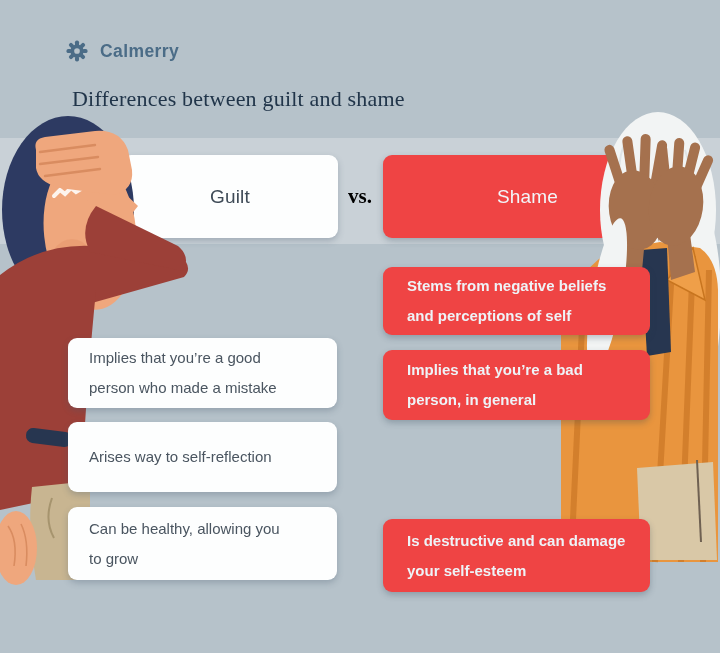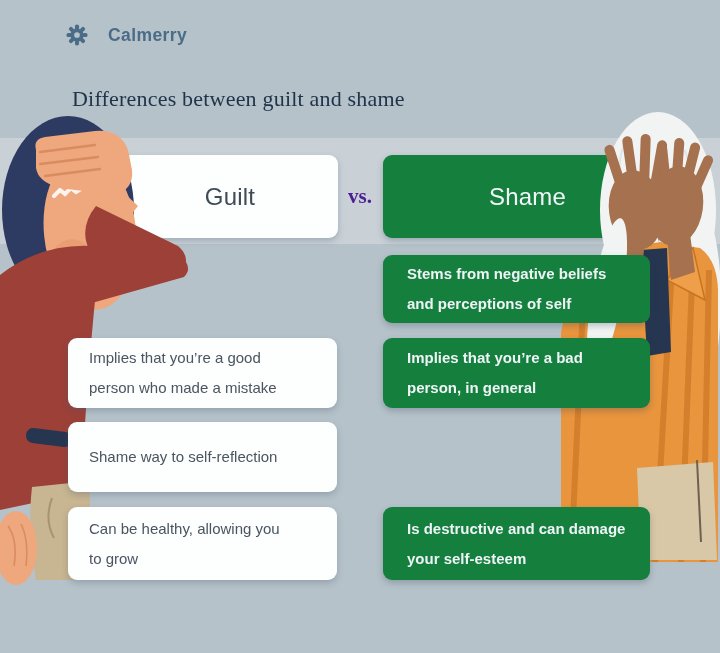--- a/index.html
+++ b/index.html
@@ -5,54 +5,54 @@
   html,body{margin:0;padding:0;background:#8d9aa3;}
   .stage{
     position:relative;width:720px;height:653px;overflow:hidden;
     background:#b6c2ca;font-family:"Liberation Sans",sans-serif;
   }
   .band{position:absolute;left:0;top:138px;width:720px;height:106px;background:#c9d1d7;z-index:0;}
   .fig{position:absolute;z-index:2;pointer-events:none;}
   .fig-left{left:0;top:110px;}
   .fig-right{left:555px;top:110px;}
 
-  .logo{position:absolute;left:66px;top:24px;display:flex;align-items:center;gap:20px;z-index:4;}
+  .logo{position:absolute;left:66px;top:40px;display:flex;align-items:center;gap:12px;z-index:4;}
   .logo-text{color:#4b6c87;font-size:17.5px;font-weight:700;letter-spacing:.4px;}
 
   .title{
     position:absolute;left:72px;top:86px;z-index:4;
     font-family:"Liberation Serif",serif;font-weight:400;font-size:22px;
     color:#21354a;letter-spacing:.2px;
   }
 
   .card{position:absolute;border-radius:9px;box-sizing:border-box;display:flex;align-items:center;}
   .hdr{z-index:1;justify-content:center;}
   .row-card{z-index:3;padding-left:21px;padding-right:10px;}
   .white{background:#fdfefe;box-shadow:0 3px 6px rgba(70,90,110,.30);}
-  .slate{background:#15803d;box-shadow:0 3px 6px rgba(40,60,80,.28);padding-left:24px;}
+  .slate{background:#ef4444;box-shadow:0 3px 6px rgba(40,60,80,.28);padding-left:24px;}
 
-  .hdr-label{font-size:24px;letter-spacing:.2px;}
+  .hdr-label{font-size:19px;letter-spacing:.2px;}
   .guilt-label{color:#3f4b57;}
   .shame-label{color:#f2f6f9;}
 
   .vs{
     position:absolute;left:330px;top:155px;width:60px;height:83px;z-index:1;
     display:flex;align-items:center;justify-content:center;
-    font-family:"Liberation Serif",serif;font-weight:700;font-size:21px;color:#4c1d95;
+    font-family:"Liberation Serif",serif;font-weight:700;font-size:21px;color:#000000;
   }
 
   .txt{white-space:pre-line;font-size:15px;line-height:30px;}
   .guilt-txt{color:#4a5560;}
   .shame-txt{color:#eef3f7;font-weight:700;}
 
   
   .g-hdr{left:122px;top:155px;width:216px;height:83px;}
   .s-hdr{left:383px;top:155px;width:265px;height:83px;}
   .g-col{left:68px;width:269px;}
-  .s-col{left:383px;width:267px;}
+  .s-col{left:383px;width:267px;margin-top:12px;}
   .r1{top:255px;height:68px;}
   .r2{top:338px;height:70px;}
   .r3{top:422px;height:70px;}
   .r4{top:507px;height:73px;}
 </style>
 </head>
 <body>
 
 <div class="stage">
 
@@ -152,21 +152,21 @@
   <div class="card row-card white g-col r2">
     <span class="txt guilt-txt">Implies that you’re a good
 person who made a mistake</span>
   </div>
   <div class="card row-card slate s-col r2">
     <span class="txt shame-txt">Implies that you’re a bad
 person, in general</span>
   </div>
 
   <div class="card row-card white g-col r3">
-    <span class="txt guilt-txt">Shame way to self-reflection</span>
+    <span class="txt guilt-txt">Arises way to self-reflection</span>
   </div>
 
   <div class="card row-card slate s-col r4">
     <span class="txt shame-txt">Is destructive and can damage
 your self-esteem</span>
   </div>
   <div class="card row-card white g-col r4">
     <span class="txt guilt-txt">Can be healthy, allowing you
 to grow</span>
   </div>

